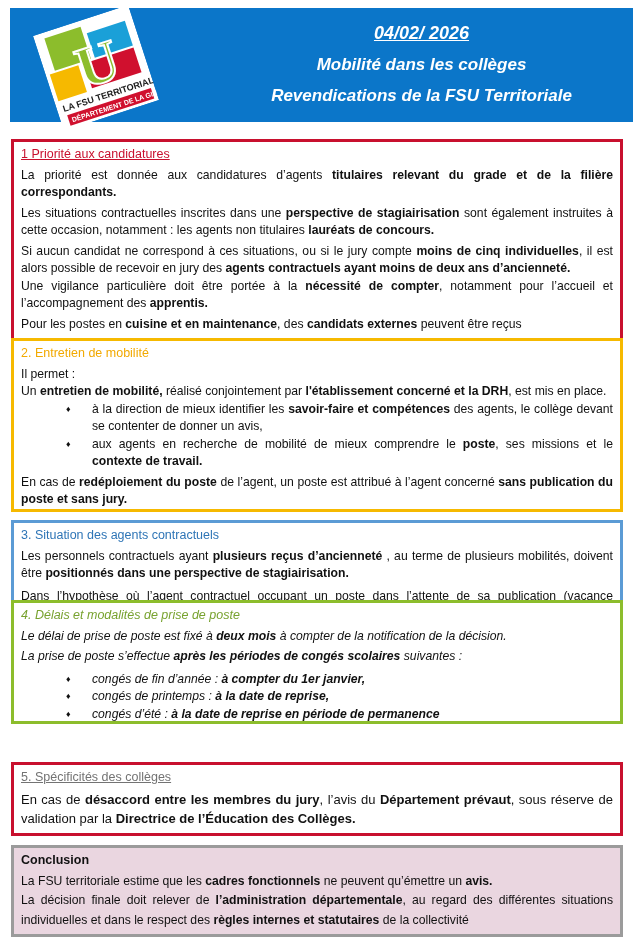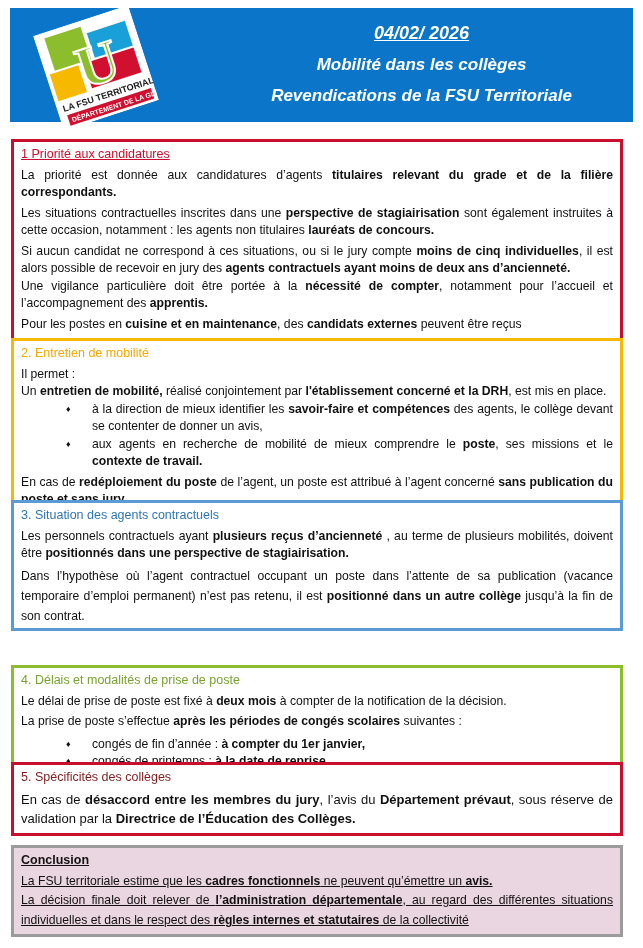--- a/index.html
+++ b/index.html
@@ -17,27 +17,27 @@
     .box .tight { margin-bottom: 0; }
     .title { font-weight: normal; margin-bottom: 1px; font-size: 12.5px; }
     .b { font-weight: bold; }
     ul.dia { list-style: none; margin: 0; padding: 0 0 0 45px; }
     ul.dia li { position: relative; padding-left: 26px; text-align: justify; margin: 0; }
     ul.dia li .bullet { position: absolute; left: 0; top: 0; font-size: 9px; }
     .box1 { top: 139px; height: 226px; border-color: #c8102e; }
     .box1 .title { color: #c8102e; text-decoration: underline; }
     .box2 { top: 322px; height: 174px; border-color: #f6b900; margin-top: 16px; }
     .box2 .title { color: #f2a900; }
-    .box3 { top: 500px; height: 131px; border-color: #5b9bd5; }
+    .box3 { top: 520px; height: 131px; border-color: #5b9bd5; }
     .box3 .title { color: #2e75b6; }
-    .box4 { top: 665px; height: 124px; border-color: #8cbd2c; }
+    .box4 { top: 600px; height: 124px; border-color: #8cbd2c; font-style: italic; }
     .box4 .title { color: #78a22f; }
     .box5 { top: 762px; height: 74px; border-color: #c8102e; }
-    .box5 .title { color: #7f1d1d; }
-    .box6 { top: 845px; height: 92px; border-color: #9b9b9b; background: #ead6e0; text-decoration: underline; }
+    .box5 .title { color: #737373; text-decoration: underline; }
+    .box6 { top: 845px; height: 92px; border-color: #9b9b9b; background: #ead6e0; }
     .box6 .title { color: #111; }
   </style>
 </head>
 <body>
 
 <div class="header">
   <svg class="logo" viewBox="0 0 100 100">
     <rect x="0" y="0" width="100" height="100" fill="#ffffff"></rect>
     <rect x="10" y="6" width="38" height="34" fill="#8cbd2c"></rect>
     <rect x="52" y="14" width="40" height="26" fill="#1aa0d8"></rect>

